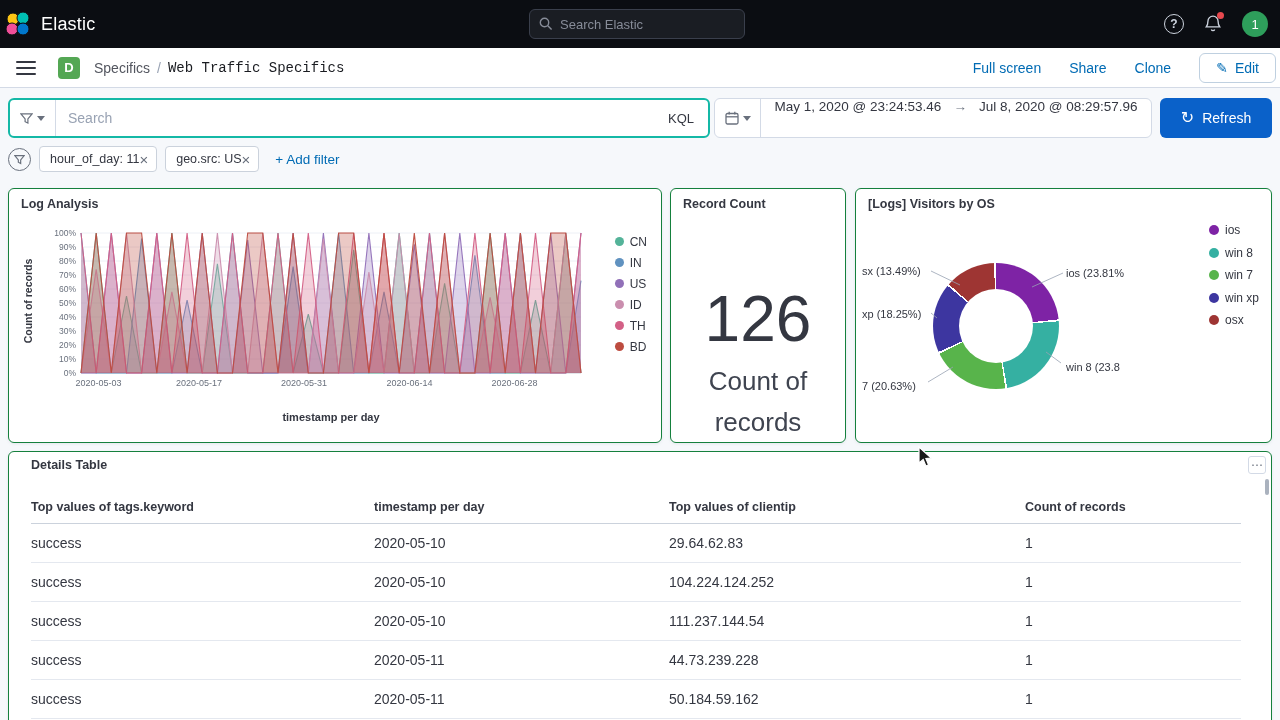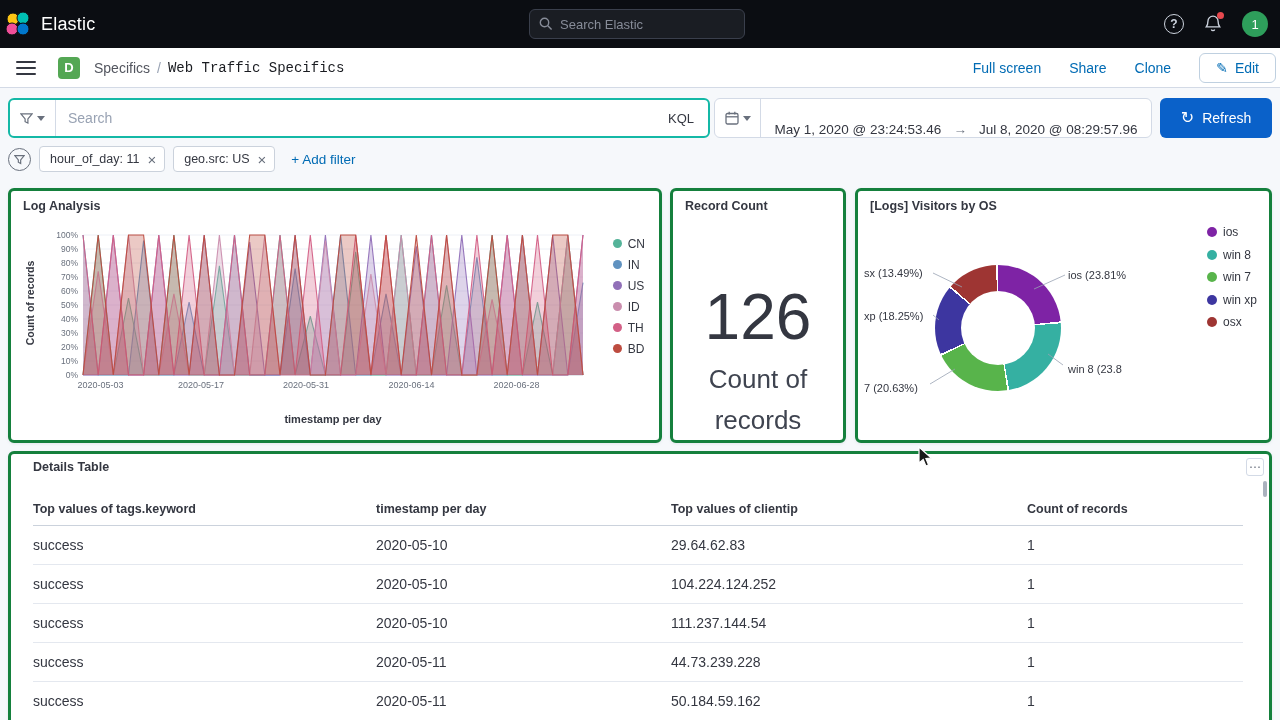--- a/index.html
+++ b/index.html
@@ -31,36 +31,36 @@
   .nav-link { color:#006BB4; font-size:14px; background:none; border:none; cursor:pointer; font-family:inherit; }
   .edit-btn { height:30px; padding:0 16px; border:1px solid #BFD0E0; border-radius:6px; background:#fff; color:#006BB4; font-size:14px; font-weight:500; display:flex; align-items:center; gap:7px; cursor:pointer; font-family:inherit; }
 
   
   .search-group { position:absolute; left:8px; top:98px; width:702px; height:40px; background:#fff; border:2px solid #14b8a6; border-radius:6px; display:flex; align-items:center; }
   .seg-btn { width:46px; height:100%; border:none; border-right:1px solid #D3DAE6; background:none; display:flex; align-items:center; justify-content:center; gap:4px; cursor:pointer; flex:none; }
   .caret { width:0; height:0; border-left:4px solid transparent; border-right:4px solid transparent; border-top:5px solid #69707D; }
   .query-input { flex:1; border:none; outline:none; font-size:14px; padding:0 12px; font-family:inherit; color:#343741; background:transparent; min-width:0; }
   .query-input::placeholder { color:#98A2B3; }
   .kql { padding:0 14px; font-size:13px; color:#343741; background:none; border:none; cursor:pointer; font-family:inherit; }
-  .date-group { position:absolute; left:714px; top:98px; width:438px; height:40px; background:#fff; border:1px solid #D3DAE6; border-radius:6px; display:flex; align-items:flex-end; }
+  .date-group { position:absolute; left:714px; top:98px; width:438px; height:40px; background:#fff; border:1px solid #D3DAE6; border-radius:6px; display:flex; align-items:flex-start; }
   .date-text { flex:1; display:flex; align-items:center; justify-content:center; gap:12px; font-size:13.5px; color:#343741; }
   .date-part { cursor:pointer; }
   .date-arrow { color:#69707D; }
   .refresh-btn { position:absolute; left:1160px; top:98px; width:112px; height:40px; background:#0A61C9; color:#fff; border:none; border-radius:6px; font-size:14px; font-weight:500; display:flex; align-items:center; justify-content:center; gap:8px; cursor:pointer; font-family:inherit; }
   .refresh-glyph { font-size:16px; line-height:1; }
 
   
   .filter-row { position:absolute; left:8px; top:145px; display:flex; align-items:center; gap:8px; height:28px; }
   .filter-sets-btn { width:23px; height:23px; border-radius:50%; border:1.5px solid #69707D; background:none; display:flex; align-items:center; justify-content:center; cursor:pointer; flex:none; }
-  .filter-pill { height:26px; background:#fff; border:1px solid #CBD2DC; border-radius:4px; display:flex; align-items:center; gap:8px; padding:0 8px 0 10px; font-size:12.5px; color:#343741; cursor:pointer; }
+  .filter-pill { height:26px; background:#fff; border:1px solid #CBD2DC; border-radius:4px; display:flex; align-items:center; padding:0 8px 0 10px; font-size:12.5px; color:#343741; cursor:pointer; }
   .pill-close { color:#69707D; font-size:15px; line-height:1; cursor:pointer; }
   .add-filter { color:#006BB4; font-size:13.5px; background:none; border:none; cursor:pointer; margin-left:8px; font-family:inherit; }
 
   
-  .panel { position:absolute; background:#fff; border:3px solid #15803d; border-radius:6px; box-shadow:0 1px 3px rgba(152,162,179,.18); overflow:hidden; }
+  .panel { position:absolute; background:#fff; border:1px solid #15803d; border-radius:6px; box-shadow:0 1px 3px rgba(152,162,179,.18); overflow:hidden; }
   .panel-title { position:absolute; left:12px; top:8px; font-size:12.5px; font-weight:bold; color:#343741; white-space:nowrap; }
   #panel-log   { left:8px;   top:188px; width:654px;  height:255px; }
   #panel-count { left:670px; top:188px; width:176px;  height:255px;padding-left:48px; }
   #panel-os    { left:855px; top:188px; width:417px;  height:255px; }
   #panel-table { left:8px;   top:451px; width:1264px; height:280px; }
 
   
   .y-axis-label { position:absolute; left:-36px; top:106px; width:110px; transform:rotate(-90deg); font-size:10.5px; font-weight:bold; color:#343741; text-align:center; }
   .la-chart { position:absolute; left:24px; top:34px; }
   .la-xlabel { position:absolute; left:72px; top:222px; width:500px; text-align:center; font-size:11px; font-weight:bold; color:#343741; }

